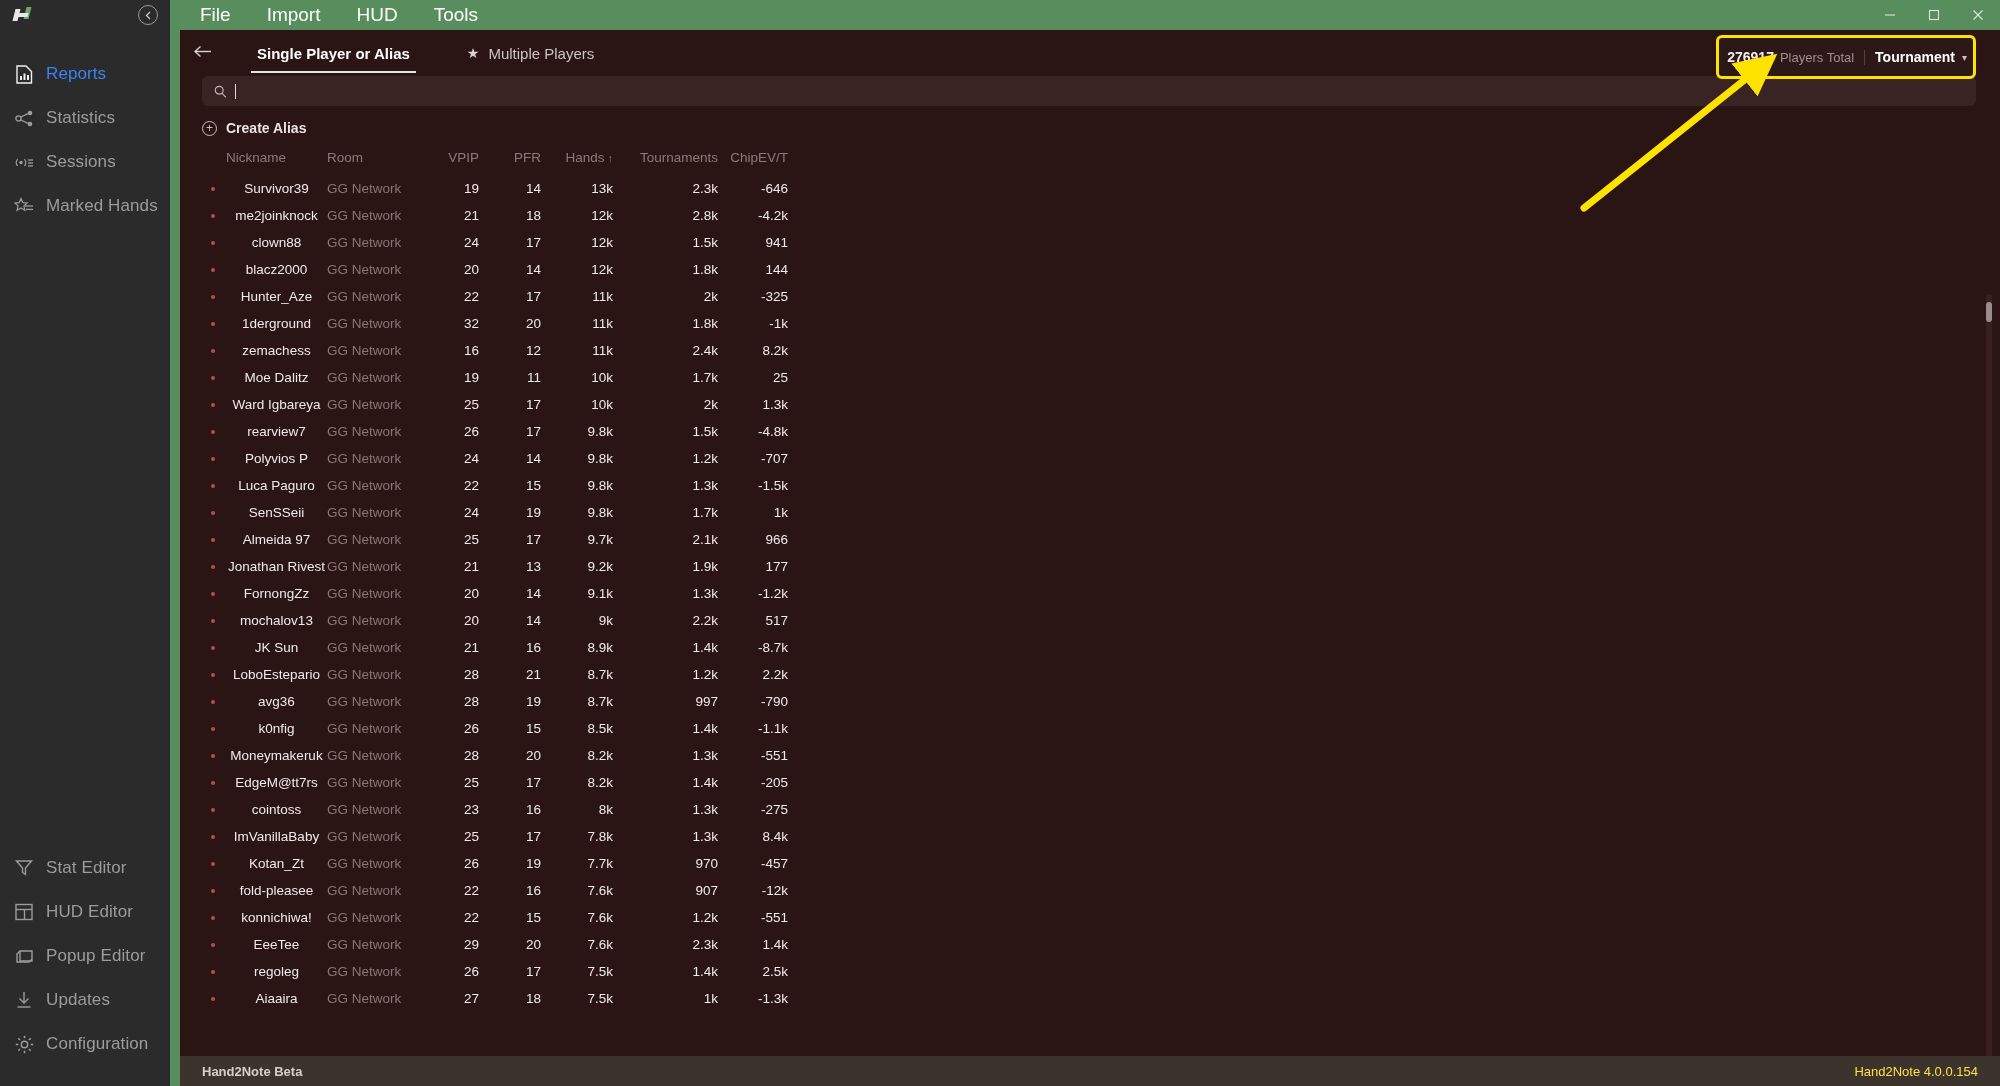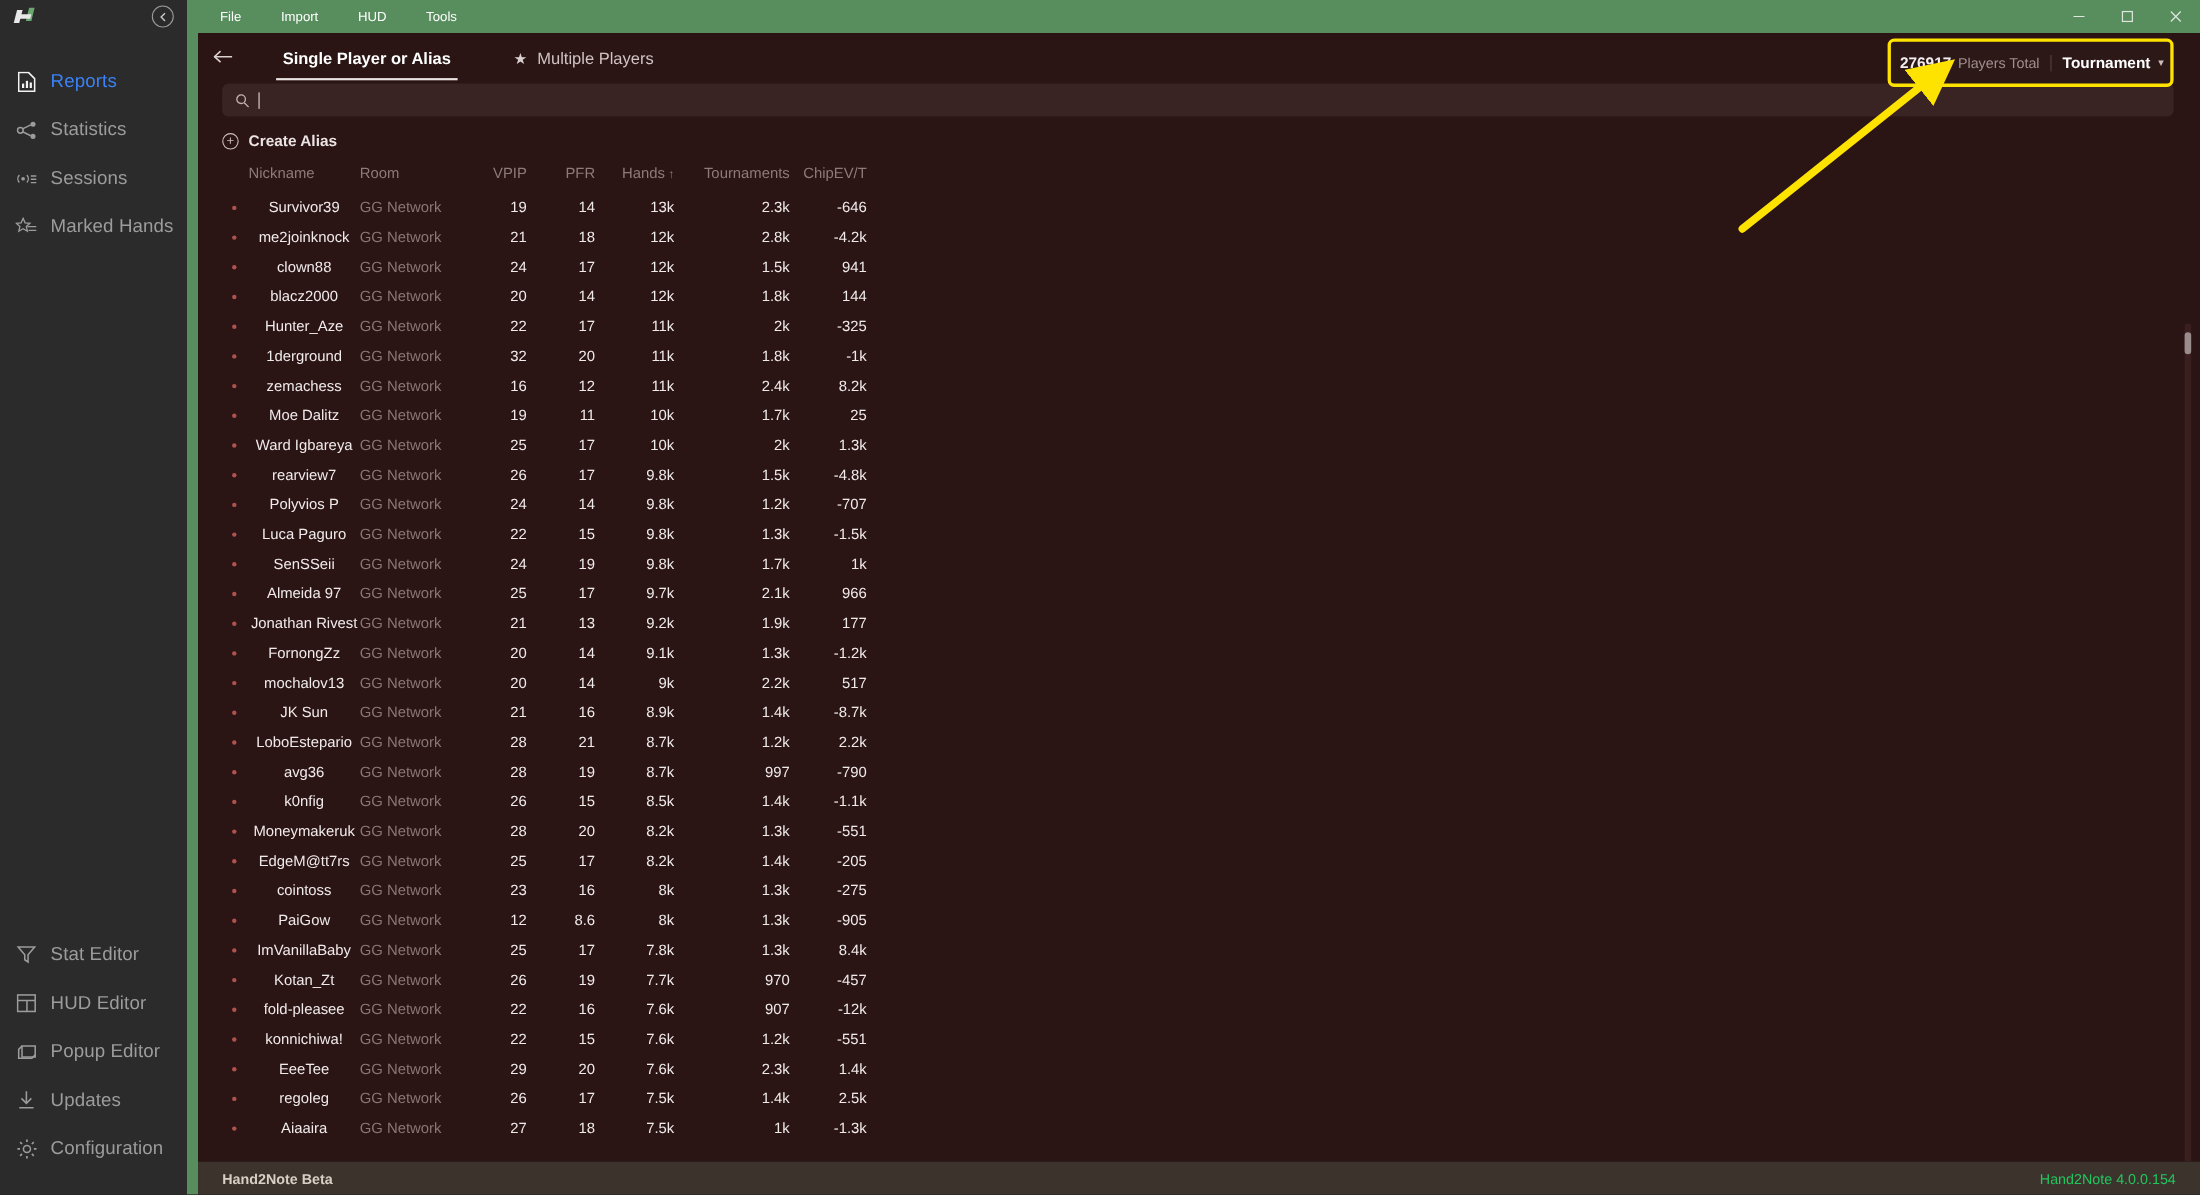--- a/index.html
+++ b/index.html
@@ -48,21 +48,21 @@
   .right { flex: 1 1 auto; display: flex; flex-direction: column; min-width: 0; position: relative; }
 
   
   .menubar {
     height: 30px; background: #588d5d;
     display: flex; align-items: center; gap: 0;
     padding-left: 12px; flex: 0 0 30px;
     position: relative;
   }
   .menu-item {
-    color: #ffffff; font-size: 12px; padding: 0 18px; line-height: 30px;
+    color: #ffffff; font-size: 19px; padding: 0 18px; line-height: 30px;
     font-weight: 400;
   }
   .wincontrols { margin-left: auto; display: flex; height: 30px; }
   .wc {
     width: 44px; height: 30px; display: flex; align-items: center; justify-content: center;
     color: #e6ebe6;
   }
   .wc svg { display: block; }
 
   
@@ -168,21 +168,21 @@
     background: #9b8c8c; border-radius: 3px;
   }
 
   
   .statusbar {
     height: 30px; flex: 0 0 30px; background: #3b332c;
     display:flex; align-items:center; justify-content:space-between;
     padding: 0 22px 0 22px; margin-left: 10px;
   }
   .status-left { color:#d8cfc6; font-size: 13px; font-weight: 700; }
-  .status-right { color:#22c55e; font-size: 13px; }
+  .status-right { color:#fde047; font-size: 13px; }
 
   
   .arrow-svg { position:absolute; left:0; top:0; width:2000px; height:1086px; pointer-events:none; z-index: 40; }
 </style>
 </head>
 <body>
 
 <div class="app">
 
   <aside class="sidebar">
@@ -643,30 +643,20 @@
                 <td class="c-nick"><span class="bullet"></span><span>cointoss</span></td>
                 <td class="c-room">GG Network</td>
                 <td>23</td>
                 <td>16</td>
                 <td>8k</td>
                 <td>1.3k</td>
                 <td>-275</td>
                 <td></td>
               </tr>
               <tr>
-                <td class="c-nick"><span class="bullet"></span><span>PaiGow</span></td>
-                <td class="c-room">GG Network</td>
-                <td>12</td>
-                <td>8.6</td>
-                <td>8k</td>
-                <td>1.3k</td>
-                <td>-905</td>
-                <td></td>
-              </tr>
-              <tr>
                 <td class="c-nick"><span class="bullet"></span><span>ImVanillaBaby</span></td>
                 <td class="c-room">GG Network</td>
                 <td>25</td>
                 <td>17</td>
                 <td>7.8k</td>
                 <td>1.3k</td>
                 <td>8.4k</td>
                 <td></td>
               </tr>
               <tr>

